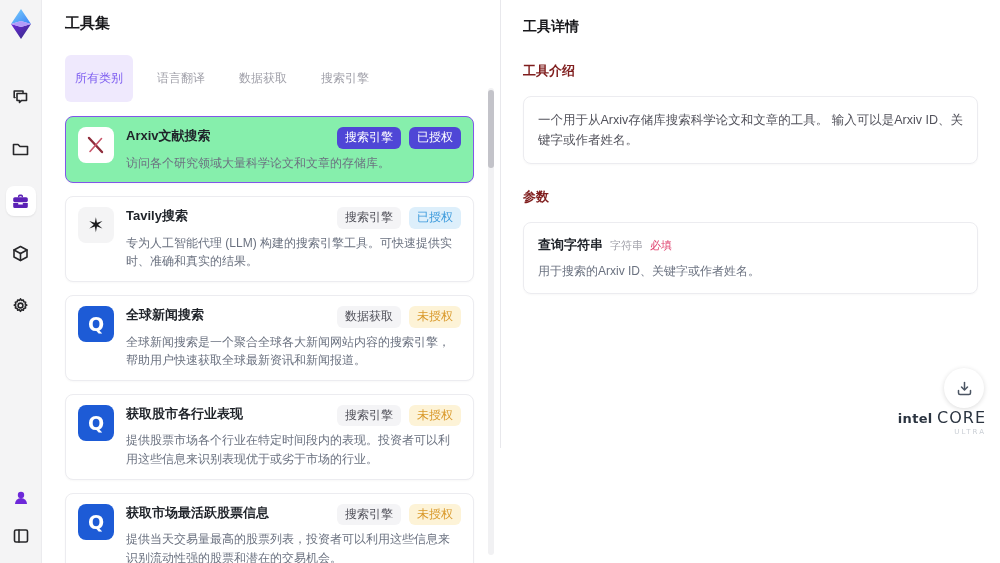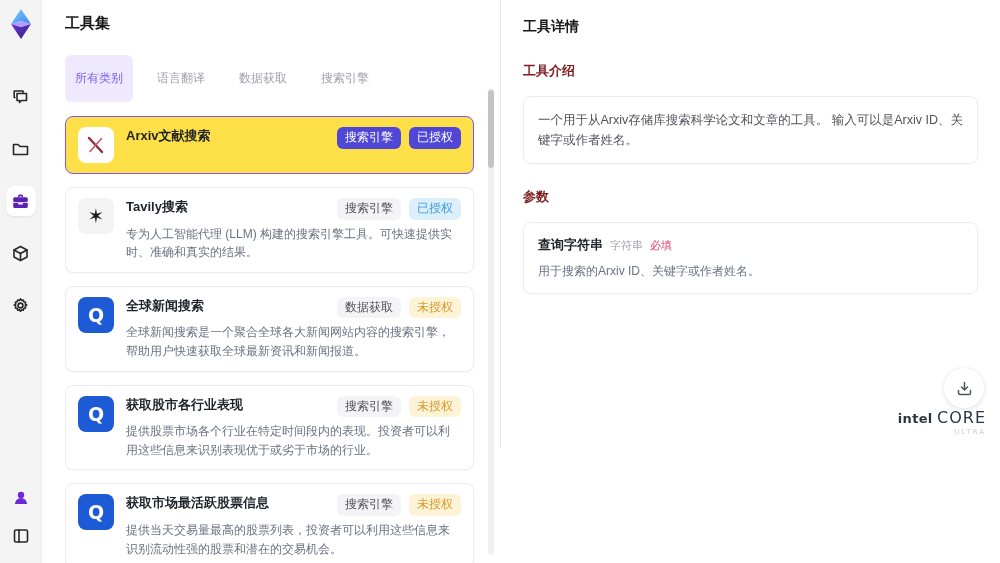--- a/index.html
+++ b/index.html
@@ -22,21 +22,21 @@
   
   .list-panel { width:458px; flex-shrink:0; padding:14px 12px 0 23px; position:relative; }
   .page-title { font-size:15px; font-weight:bold; color:#18181b; margin-bottom:22px; }
   .tabs { display:flex; gap:14px; align-items:center; margin-bottom:14px; }
   .tab { font-size:12px; color:#a1a1aa; padding:15px 10px; border-radius:6px; cursor:pointer; white-space:nowrap; }
   .tab.active { background:#efe9fd; color:#7c5cf0; }
 
   .tool-list { display:flex; flex-direction:column; gap:13px; padding-right:14px; }
   .card { background:#fff; border:1px solid #ececf0; border-radius:8px; padding:10px 12px;
     display:flex; gap:12px; cursor:pointer; box-shadow:0 1px 2px rgba(0,0,0,.03); }
-  .card.selected { background:#fde047; border:1.5px solid #8156e8; }
+  .card.selected { background:#86efac; border:1.5px solid #8156e8; }
   .tool-icon { width:36px; height:36px; border-radius:8px; flex-shrink:0; display:flex;
     align-items:center; justify-content:center; background:#f4f4f5; overflow:hidden; }
   .card.selected .tool-icon { background:#ffffff; }
   .tool-icon.blue { background:#1d5bd6; }
   .tool-icon .q-glyph { color:#fff; font-weight:bold; font-size:19px; font-family:"DejaVu Sans",sans-serif; }
   .tool-icon .star-glyph { color:#1c1c1e; font-size:20px; line-height:1; }
   .tool-body { flex:1; min-width:0; }
   .tool-head { display:flex; align-items:flex-start; justify-content:space-between; gap:8px; }
   .tool-name { font-size:13px; font-weight:bold; color:#1f2329; line-height:1.4; }
   .badges { display:flex; gap:8px; flex-shrink:0; }
@@ -182,20 +182,21 @@
             </svg>
           </div>
     <div class="tool-body">
       <div class="tool-head">
         <span class="tool-name">Arxiv文献搜索</span>
         <span class="badges">
           <span class="badge badge-cat cat-solid">搜索引擎</span>
           <span class="badge badge-auth auth-solid">已授权</span>
         </span>
       </div>
+      <div class="tool-desc">访问各个研究领域大量科学论文和文章的存储库。</div>
     </div>
   </div>
 
   <div class="card">
     <div class="tool-icon">
             <span class="star-glyph">✶</span>
           </div>
     <div class="tool-body">
       <div class="tool-head">
         <span class="tool-name">Tavily搜索</span>

